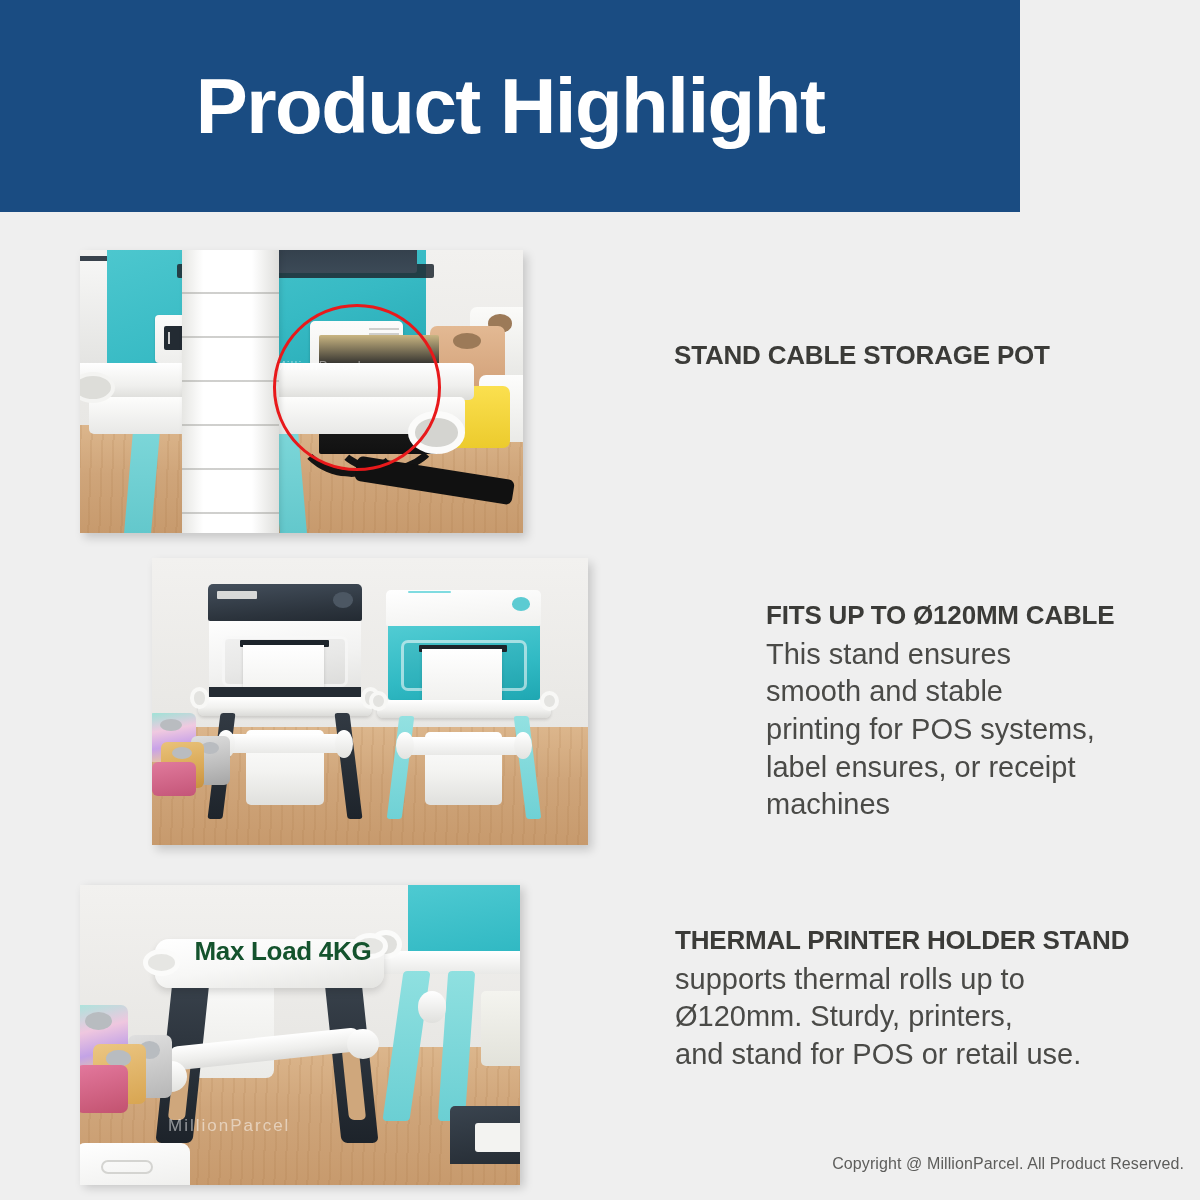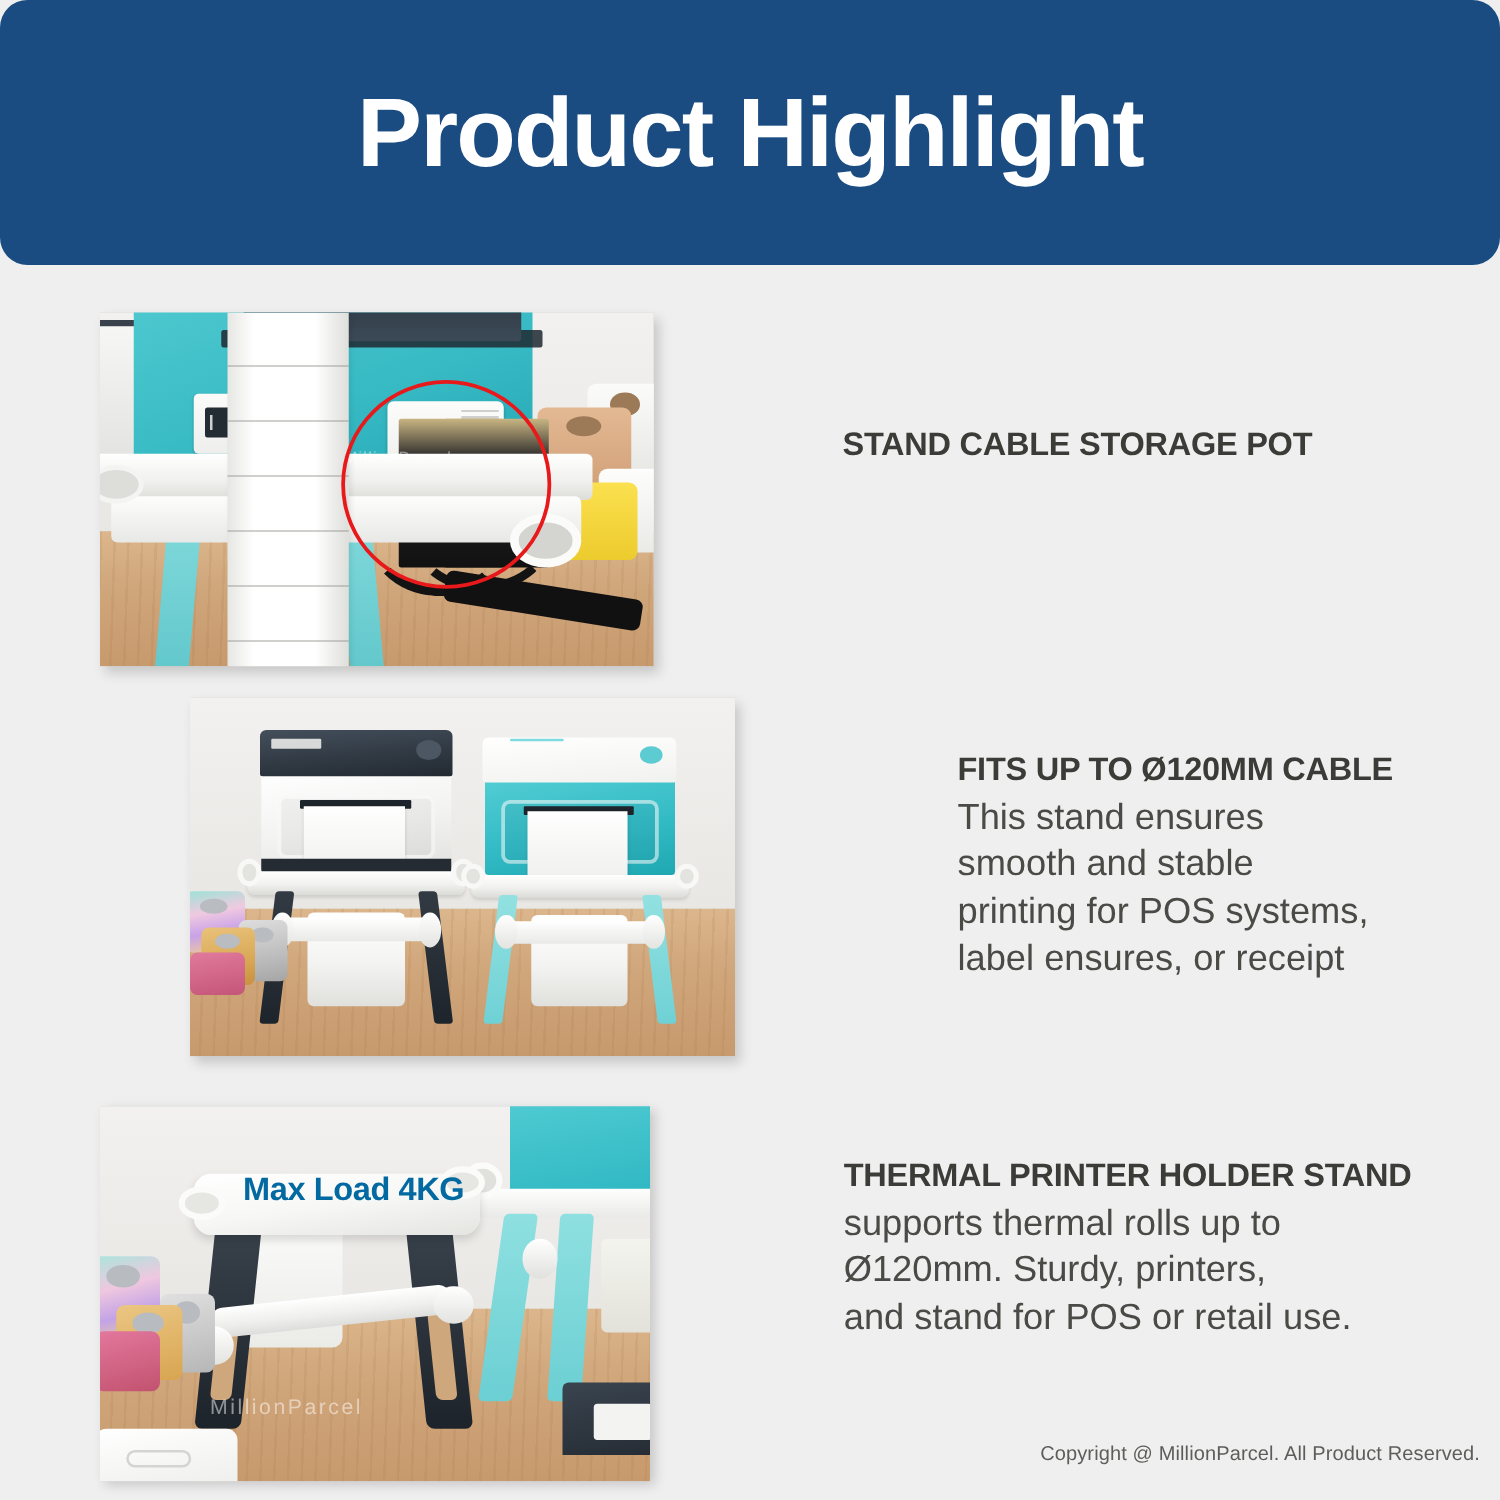--- a/index.html
+++ b/index.html
@@ -21,27 +21,26 @@
     position: relative;
     width: 1200px;
     height: 1200px;
     background: #efefef;
   }
 
   
   .header {
     position: absolute;
     left: 0; top: 0;
-    width: 1200px;
+    width: 1020px;
     height: 212px;
     background: #1a4c82;
     display: flex;
     align-items: center;
     justify-content: center;
-    border-radius: 22px;
   }
   .header-title {
     color: #ffffff;
     font-size: 78px;
     font-weight: bold;
     letter-spacing: -1.5px;
     line-height: 1;
     white-space: nowrap;
   }
 
@@ -474,21 +473,21 @@
   }
   .p3-bottom-dev-btn {
     position: absolute; left: 22%; top: 34%; width: 46%; height: 26%;
     border: 2px solid #d4d4d1; border-radius: 12px;
   }
   .p3-overlay-text {
     position: absolute;
     left: 26%; top: 17%;
     font-size: 26px;
     font-weight: bold;
-    color: #0369a1;
+    color: #14532d;
     letter-spacing: -0.3px;
     white-space: nowrap;
   }
   .p3-watermark {
     position: absolute; left: 20%; top: 77%;
     font-size: 17px; color: rgba(255,255,255,.5); letter-spacing: 2px;
   }
 </style>
 </head>
 <body>
@@ -669,20 +668,21 @@
     </div>
   </div>
 
   <div class="text-block" id="text-2">
     <div class="block-heading">FITS UP TO Ø120MM CABLE</div>
     <div class="block-body">
       <span class="ln">This stand ensures</span>
       <span class="ln">smooth and stable</span>
       <span class="ln">printing for POS systems,</span>
       <span class="ln">label ensures, or receipt</span>
+      <span class="ln">machines</span>
     </div>
   </div>
 
   <div class="text-block" id="text-3">
     <div class="block-heading">THERMAL PRINTER HOLDER STAND</div>
     <div class="block-body">
       <span class="ln">supports thermal rolls up to</span>
       <span class="ln">Ø120mm. Sturdy, printers,</span>
       <span class="ln">and stand for POS or retail use.</span>
     </div>

